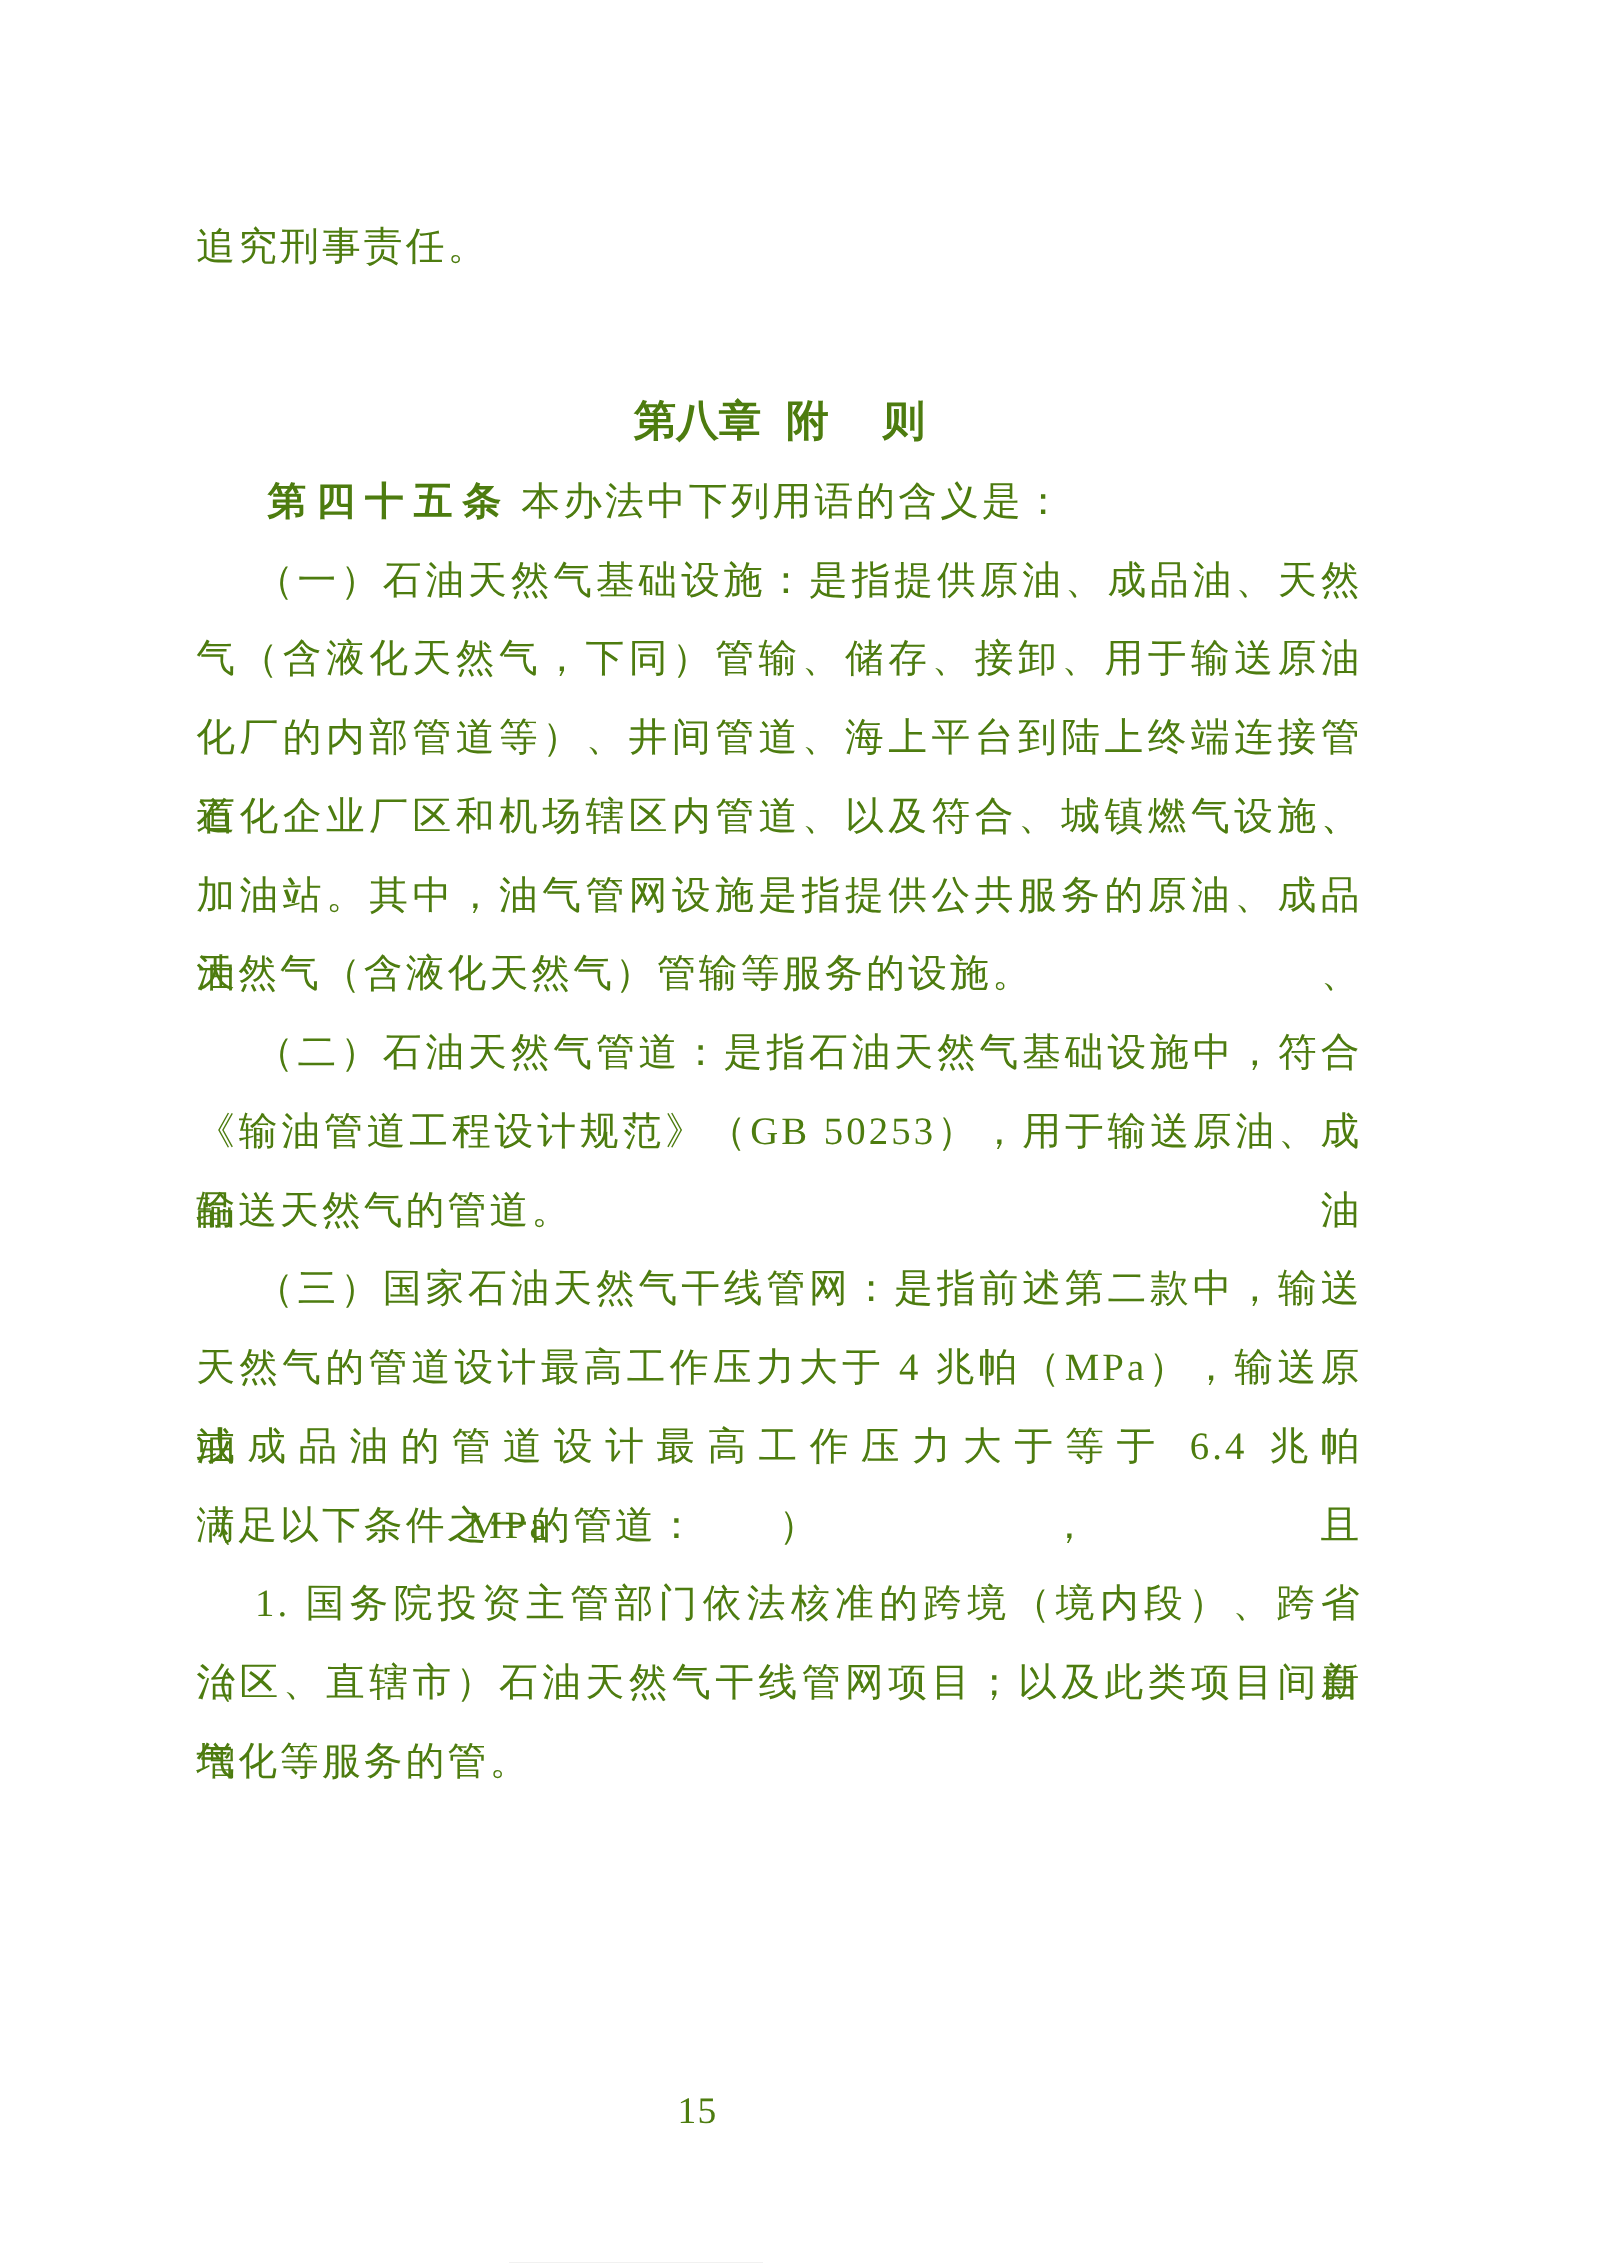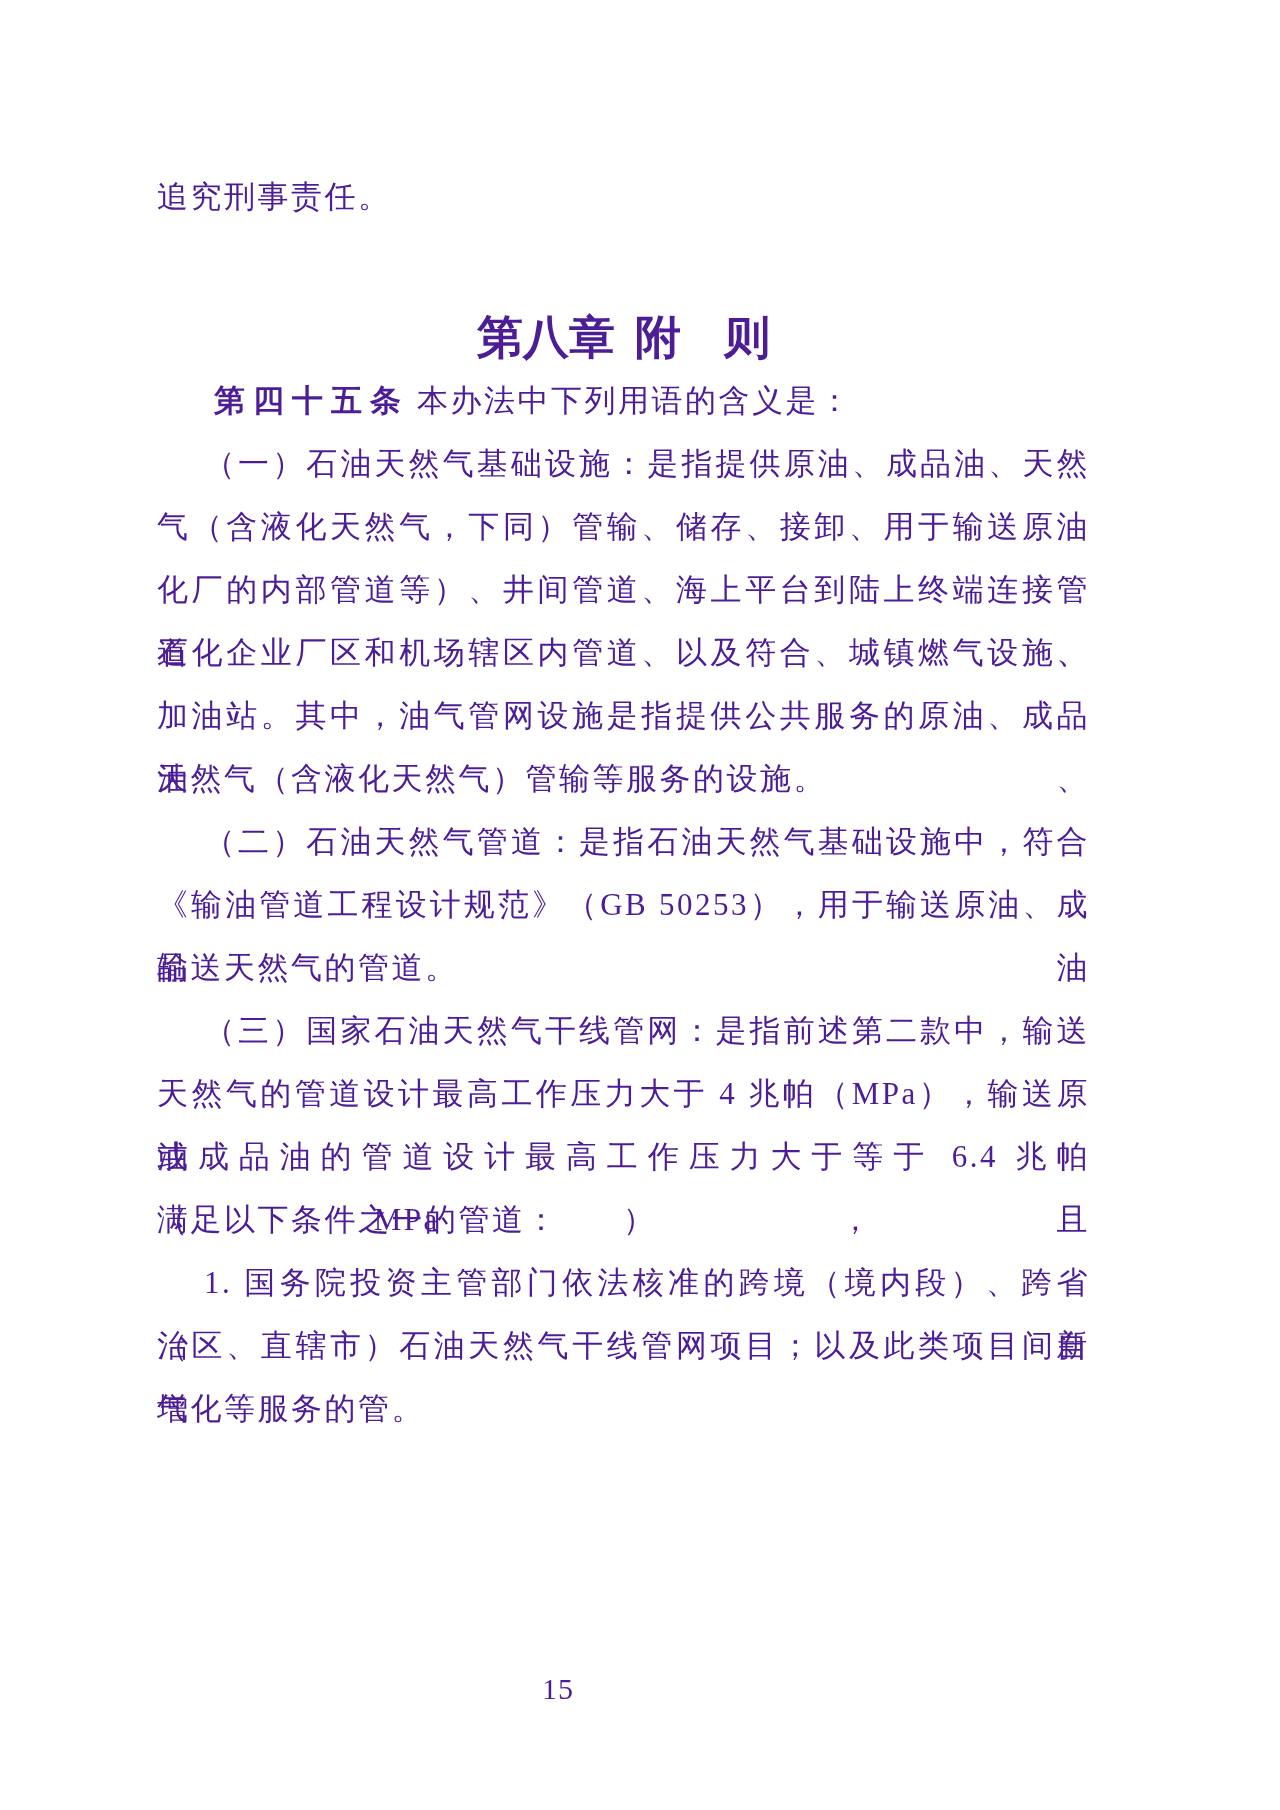--- a/index.html
+++ b/index.html
@@ -1,20 +1,20 @@
 <!DOCTYPE html>
 <html><head>
 <meta charset="utf-8">
 <style>
   html,body{margin:0;padding:0;background:#e8e8e8;}
   .page{
     position:relative;
     width:1280px;height:1810px;
     background:#ffffff;
-    color:#4c1d95;
+    color:#4d7c0f;
     font-family:"Liberation Serif","DejaVu Serif",serif;
     overflow:hidden;
     margin:0 auto;
   }
   .textcol{
     position:absolute;
     left:157px;top:165px;
     width:933px;
     font-size:31px;
     letter-spacing:2.5px;
@@ -27,21 +27,21 @@
     text-align:justify;
     text-align-last:justify;
   }
   .indent{ text-indent:47px; }
   .chapter-heading{
     margin-top:78px;
     height:63px;
     line-height:63px;
     text-align:center;
     font-weight:700;
-    font-size:46px;
+    font-size:34px;
     letter-spacing:0;
     font-family:Liberation Sans, sans-serif;
   }
   .chapter-heading .gap1{ margin-left:20px; }
   .chapter-heading .gap2{ margin-left:43px; }
   .article-line{
     height:63px;line-height:63px;
     text-indent:0;
     padding-left:57px;
   }

